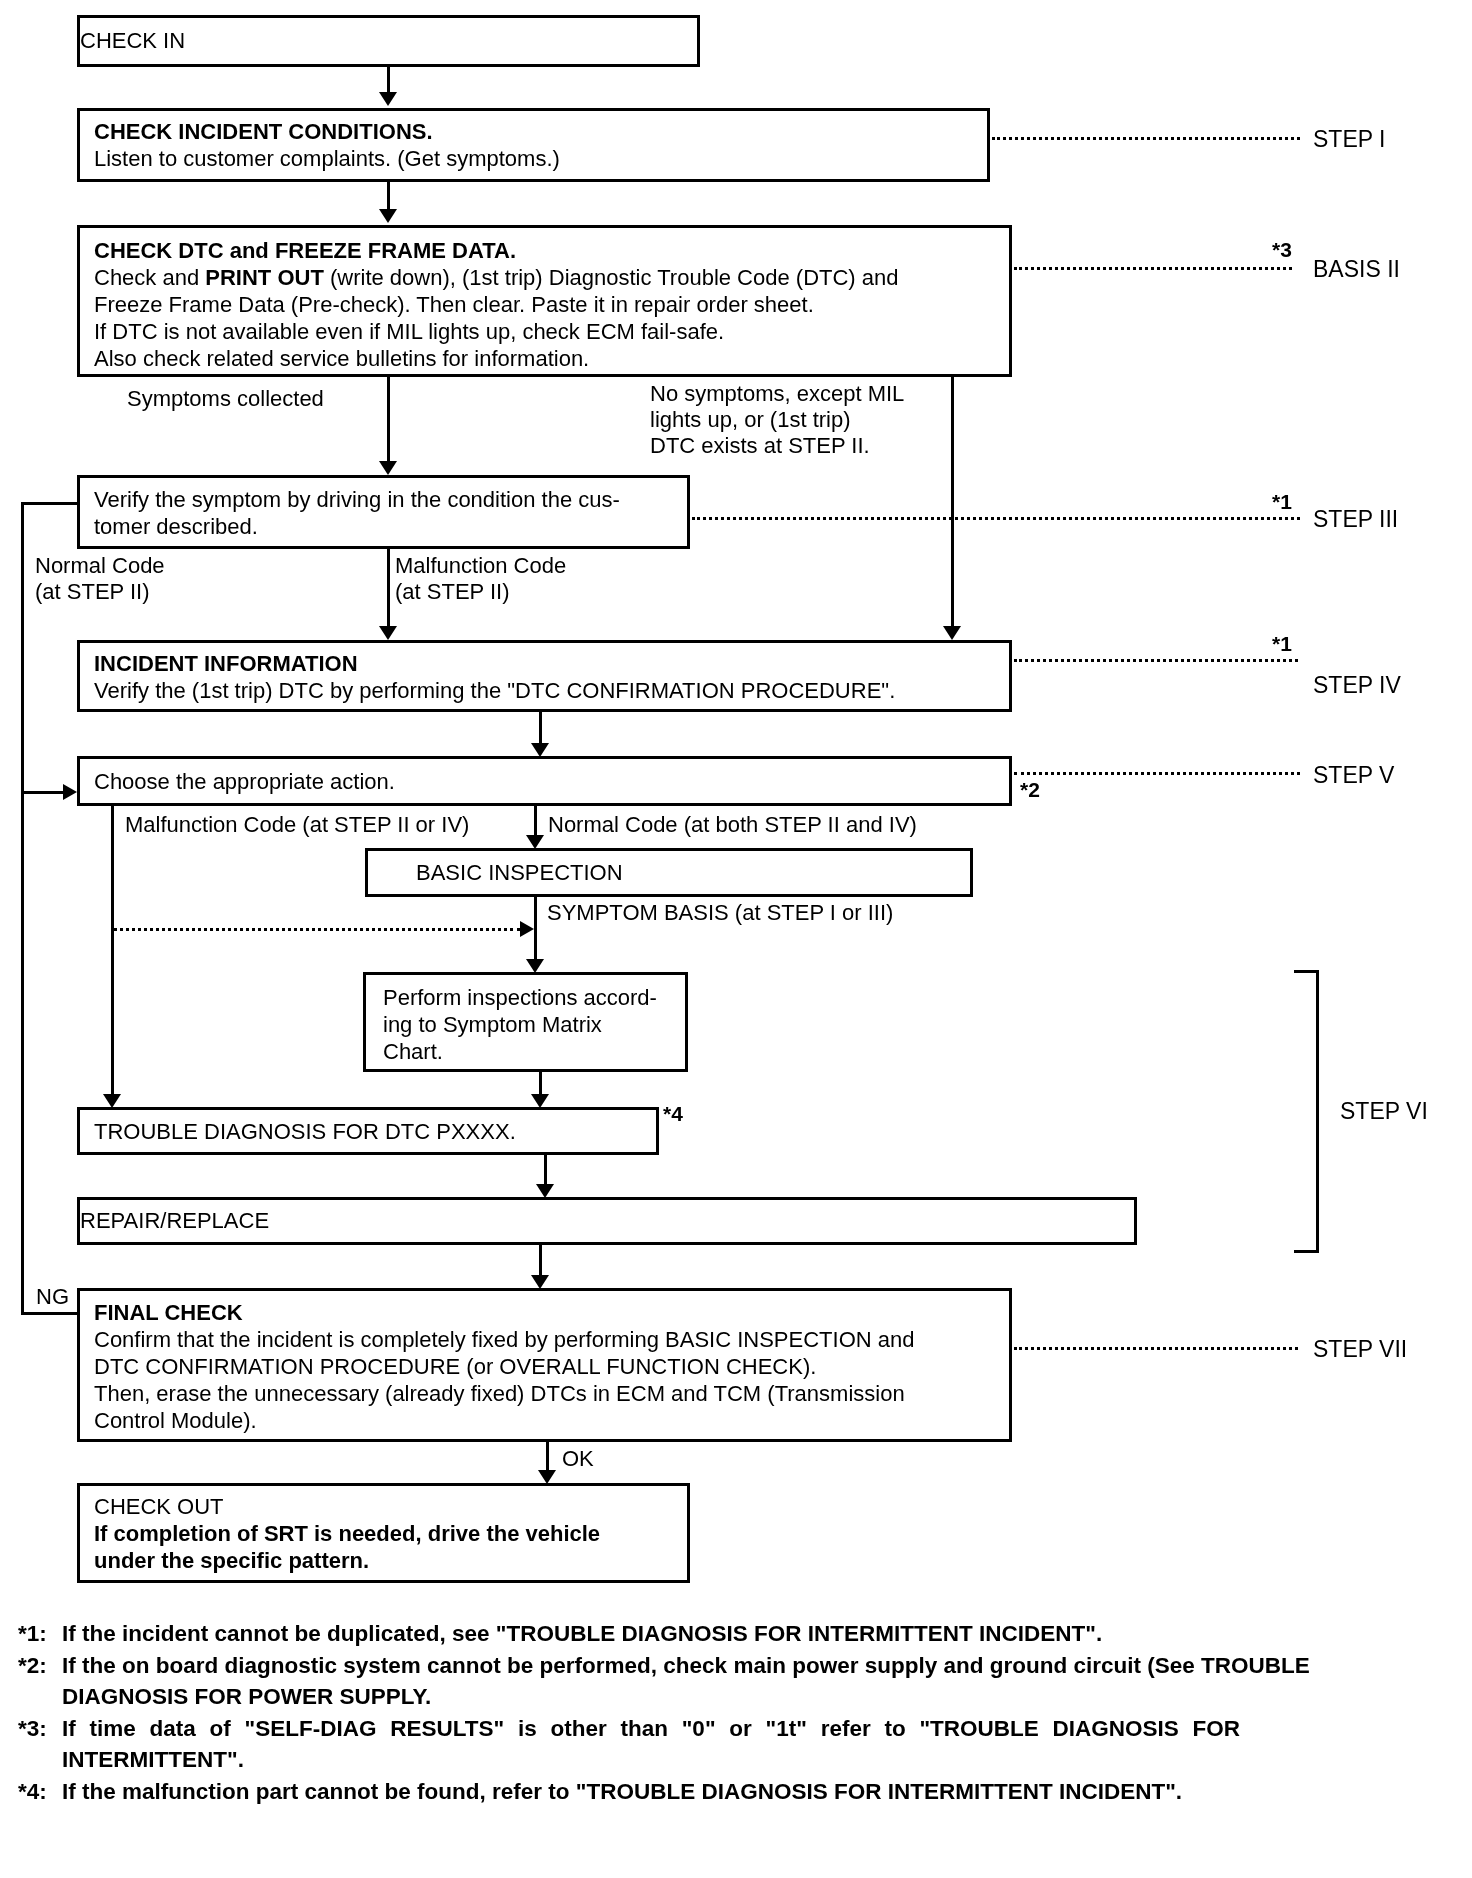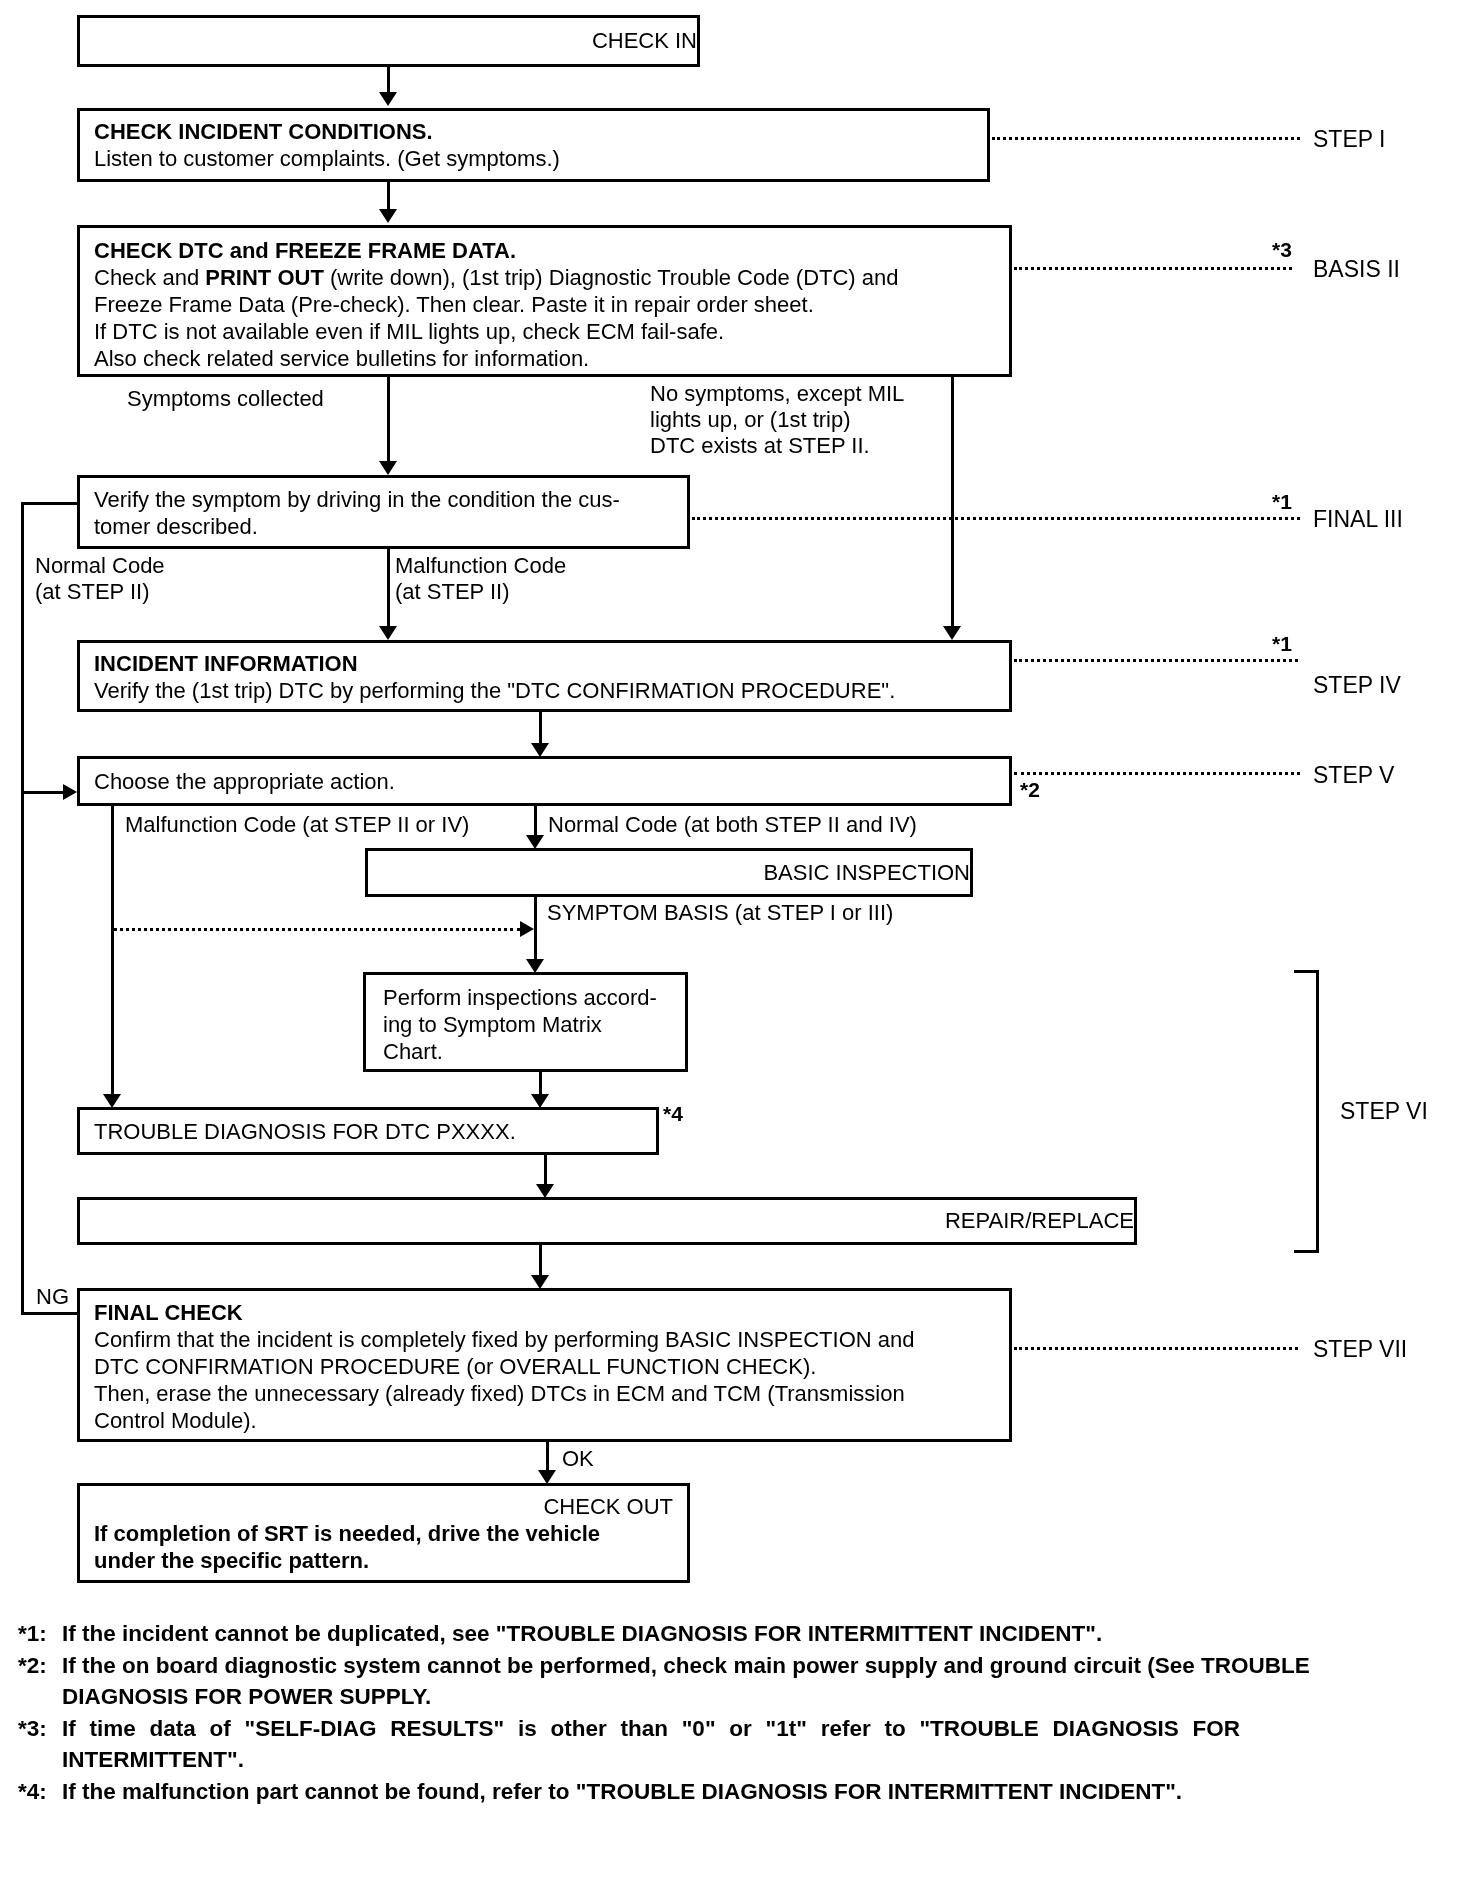--- a/index.html
+++ b/index.html
@@ -2,21 +2,21 @@
 <html><head>
 <meta charset="utf-8">
 <style>
   html,body{margin:0;padding:0;background:#e8e8e8;}
   #page{position:relative;width:1472px;height:1878px;background:#fff;
         font-family:"Liberation Sans",sans-serif;color:#000;overflow:hidden;}
   .box{position:absolute;border:3px solid #000;background:#fff;box-sizing:border-box;}
   .box .pad{padding:8px 14px;}
   .t{font-size:22px;line-height:27px;white-space:nowrap;}
   .b{font-weight:bold;}
-  .center{text-align:right;}
+  .center{text-align:left;}
   .vline{position:absolute;width:3px;background:#000;}
   .hline{position:absolute;height:3px;background:#000;}
   .arrow-down{position:absolute;width:0;height:0;border-left:9px solid transparent;
               border-right:9px solid transparent;border-top:14px solid #000;}
   .arrow-right{position:absolute;width:0;height:0;border-top:8px solid transparent;
                border-bottom:8px solid transparent;border-left:14px solid #000;}
   .dot{position:absolute;border-top:3px dotted #000;height:0;}
   .lbl{position:absolute;font-size:22px;line-height:26px;white-space:nowrap;}
   .steplbl{position:absolute;font-size:23px;line-height:26px;white-space:nowrap;}
   .mark{position:absolute;font-size:21px;font-weight:bold;white-space:nowrap;}
@@ -161,21 +161,21 @@
   <div class="dot" style="left:1014px;top:659px;width:284px;"></div>
   <div class="dot" style="left:1014px;top:772px;width:286px;"></div>
   <div class="dot" style="left:1014px;top:1347px;width:284px;"></div>
 
   <div class="vline" style="left:1316px;top:970px;height:283px;"></div>
   <div class="hline" style="left:1294px;top:970px;width:25px;"></div>
   <div class="hline" style="left:1294px;top:1250px;width:25px;"></div>
 
   <div class="steplbl" style="left:1313px;top:126px;">STEP I</div>
   <div class="steplbl" style="left:1313px;top:256px;">BASIS II</div>
-  <div class="steplbl" style="left:1313px;top:506px;">FINAL III</div>
+  <div class="steplbl" style="left:1313px;top:506px;">STEP III</div>
   <div class="steplbl" style="left:1313px;top:652px;margin-top:20px;">STEP IV</div>
   <div class="steplbl" style="left:1313px;top:762px;">STEP V</div>
   <div class="steplbl" style="left:1340px;top:1098px;">STEP VI</div>
   <div class="steplbl" style="left:1313px;top:1336px;">STEP VII</div>
 
   <div class="mark" style="left:1272px;top:238px;">*3</div>
   <div class="mark" style="left:1272px;top:490px;">*1</div>
   <div class="mark" style="left:1272px;top:632px;">*1</div>
   <div class="mark" style="left:1020px;top:778px;">*2</div>
   <div class="mark" style="left:663px;top:1102px;">*4</div>

